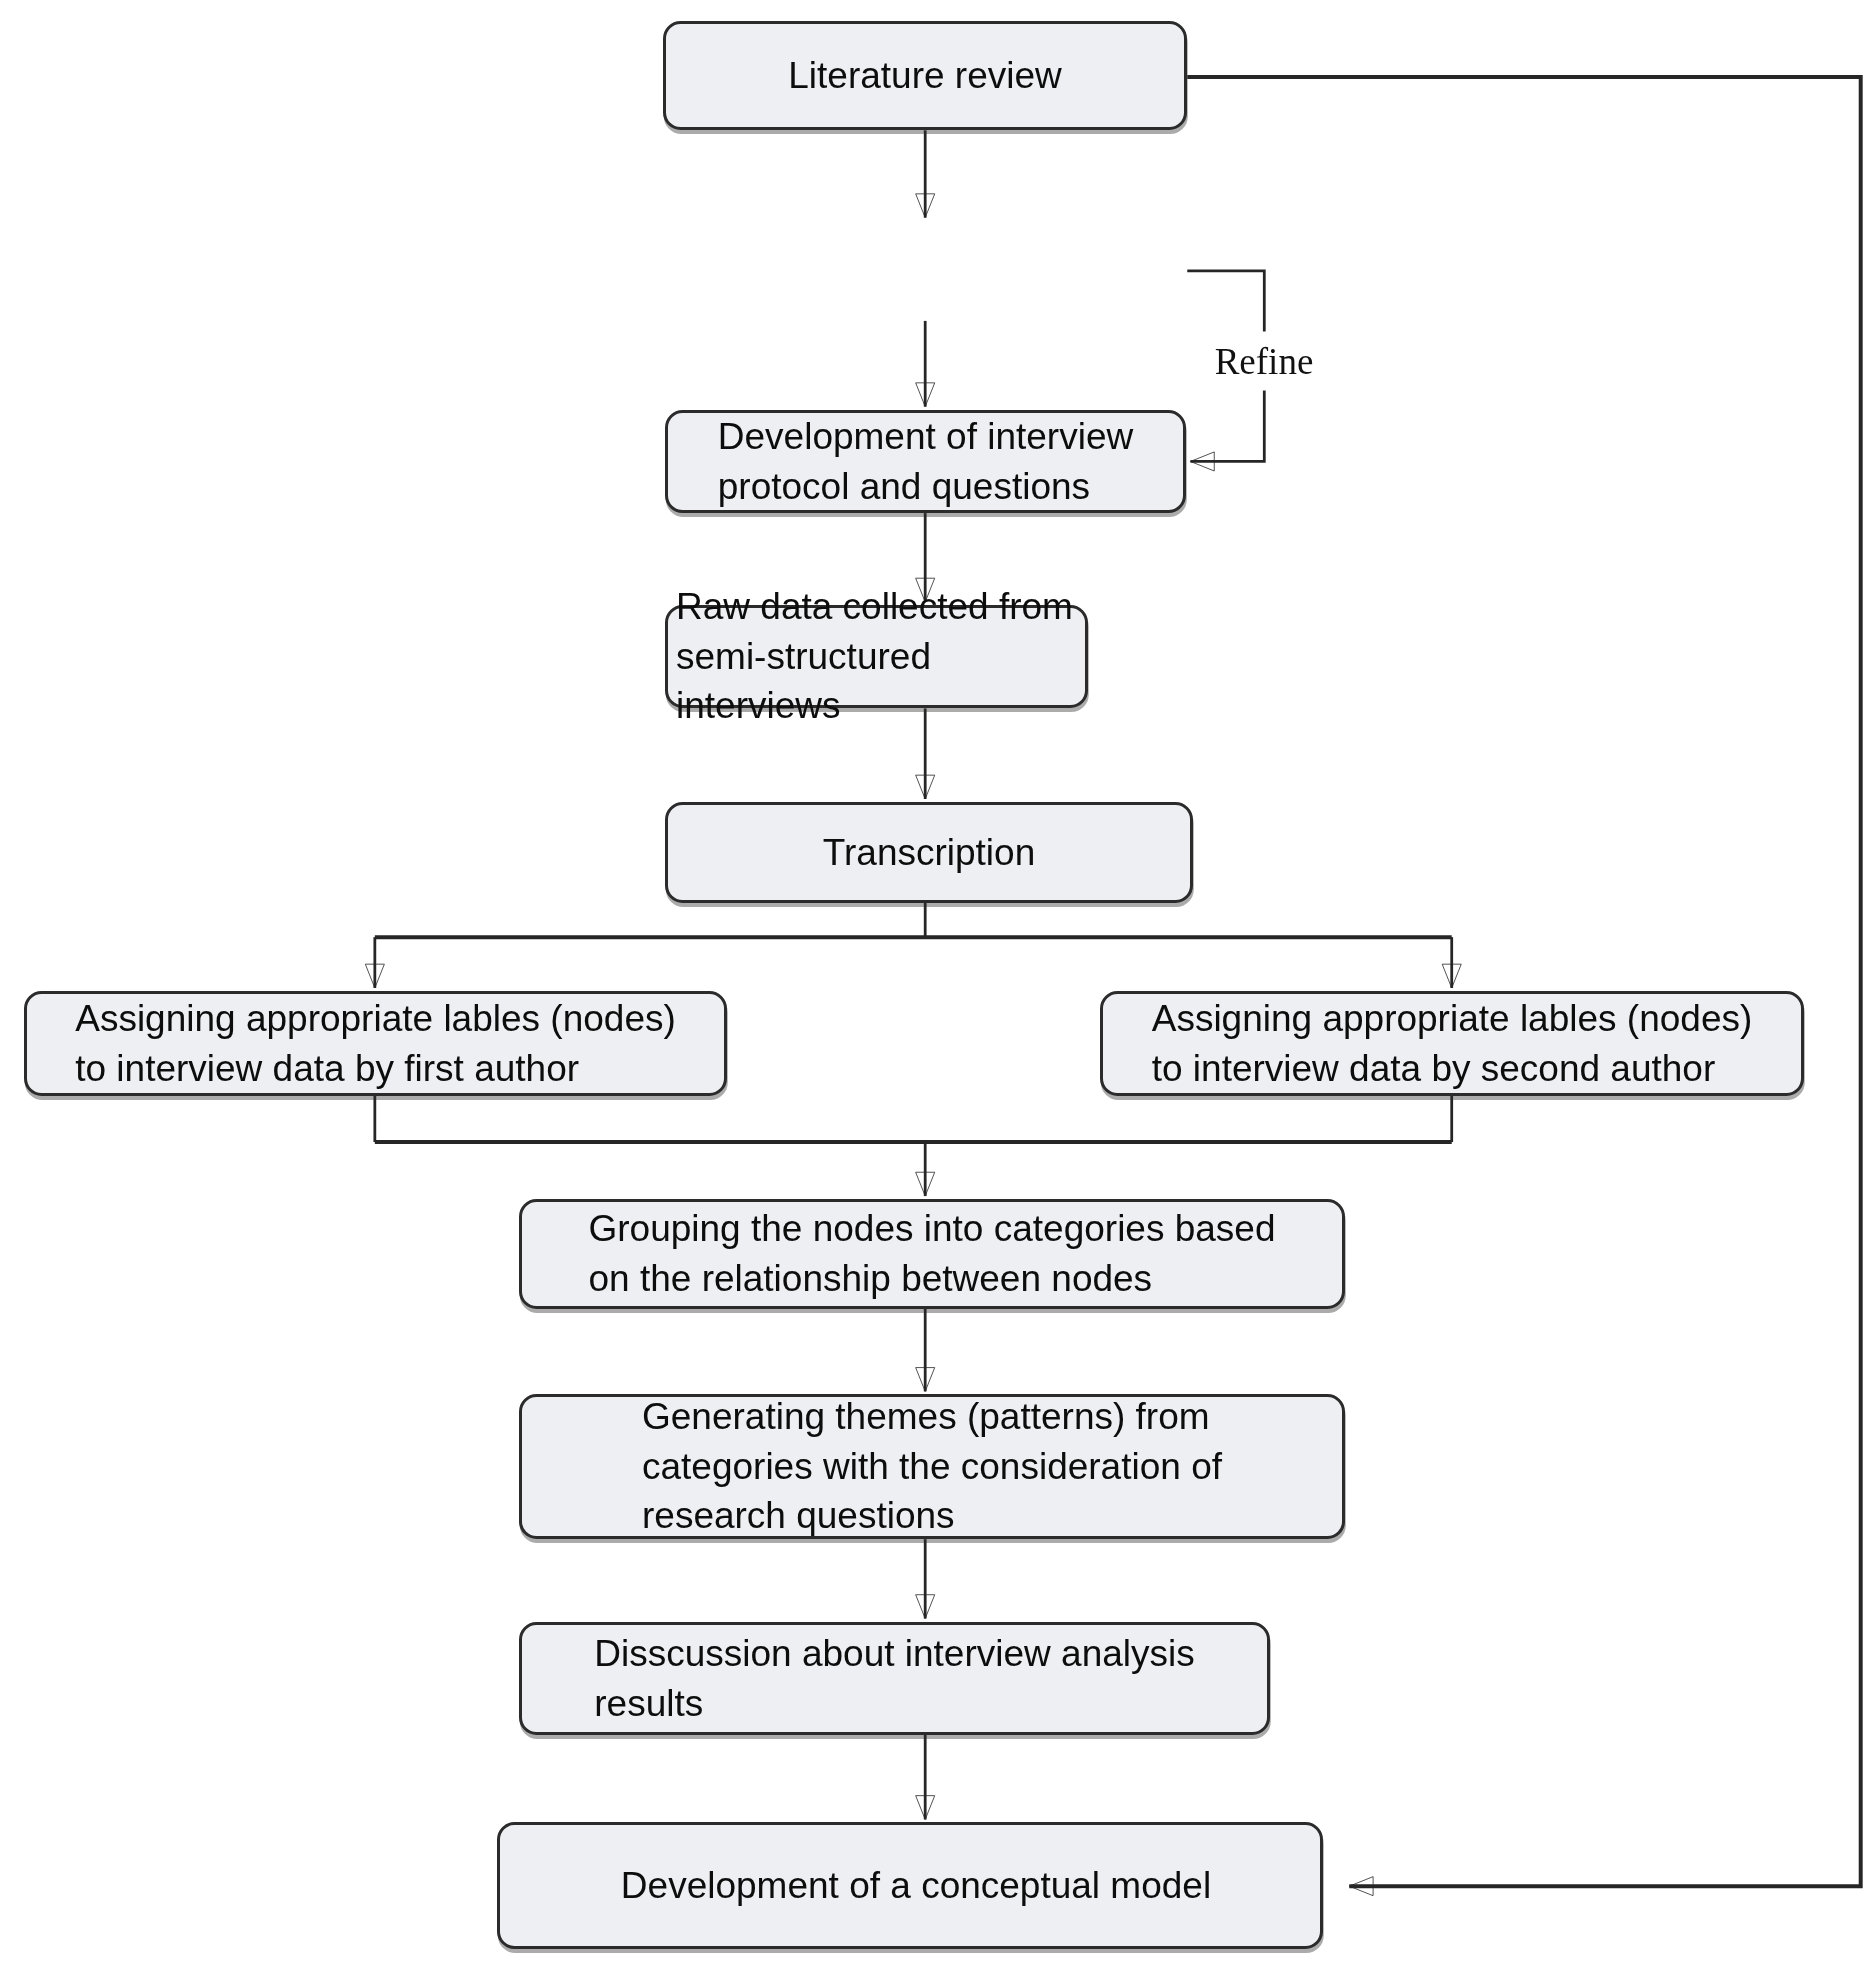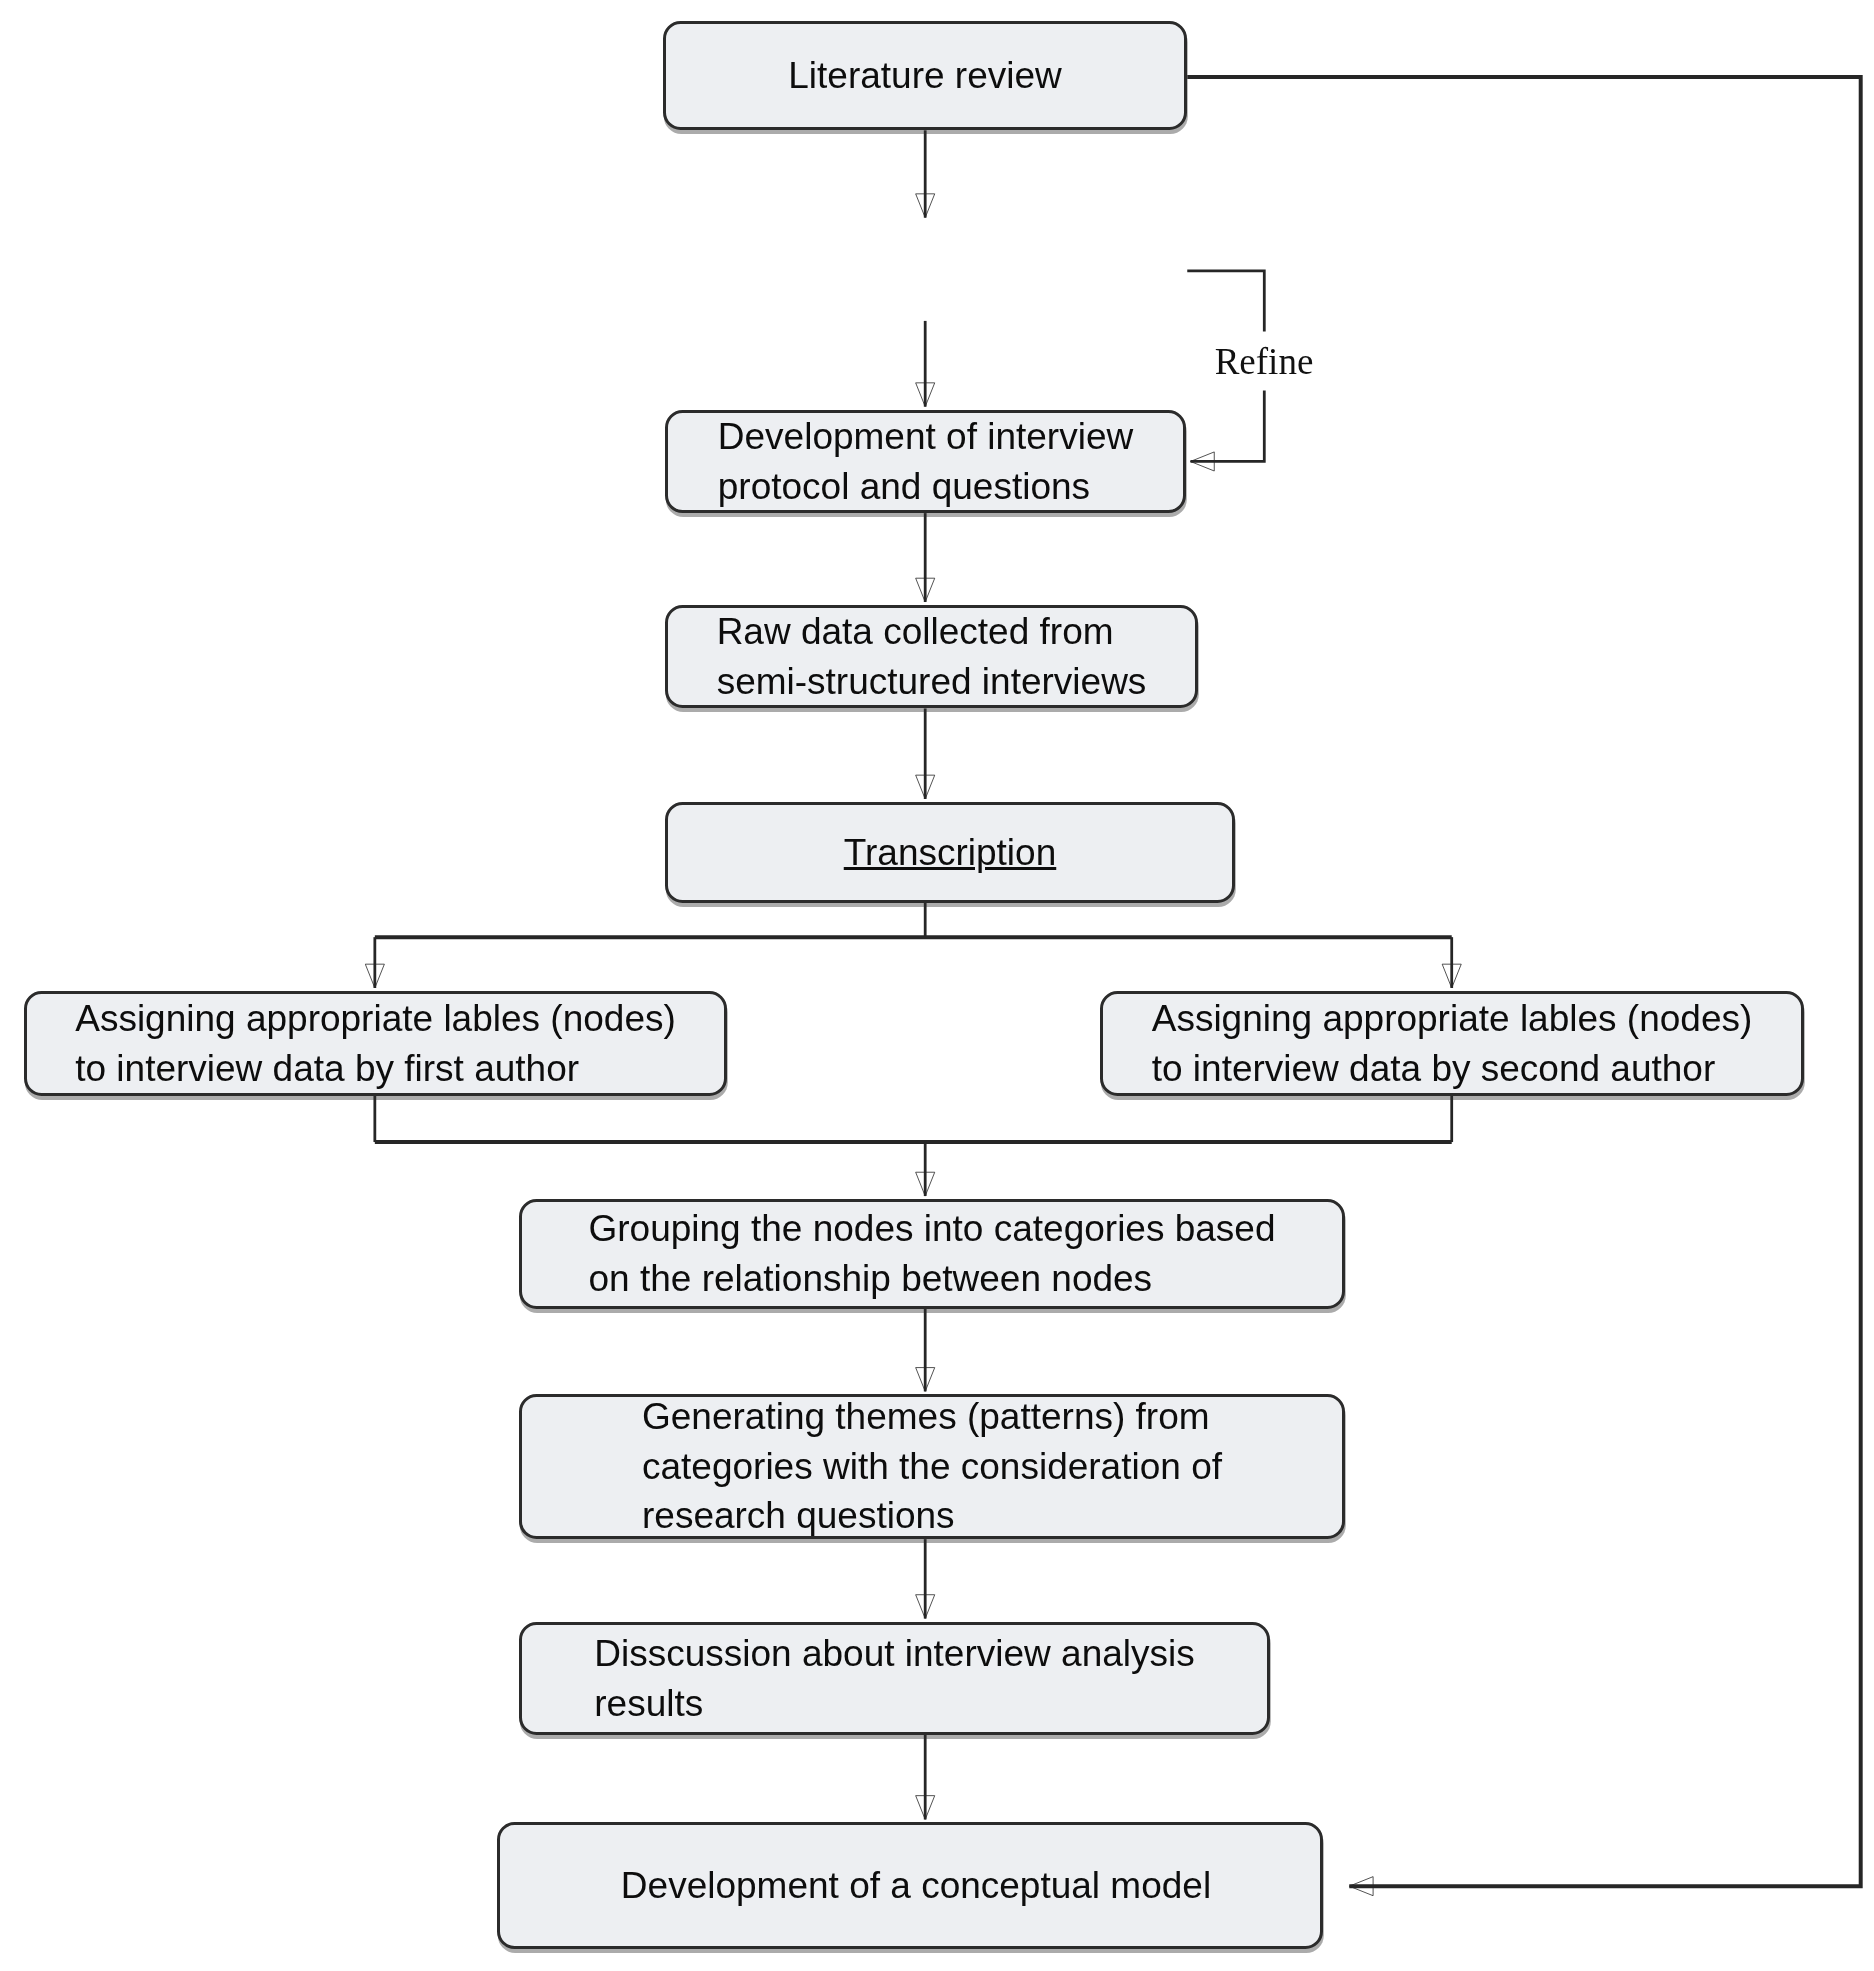--- a/index.html
+++ b/index.html
@@ -98,24 +98,24 @@
   </svg>
 
   <div class="node" style="left:663px; top:21.4px; width:524px; height:109px;">Literature review</div>
 
 
   <span class="edge-label">Refine</span>
 
   <div class="node" style="left:665px; top:410px; width:521px; height:103px;">Development of interview
 protocol and questions</div>
 
-  <div class="node" style="left:665px; top:605px; width:533px; height:103px;">Raw data collected from
+  <div class="node" style="left:665px; top:605px; width:423px; height:103px;">Raw data collected from
 semi-structured interviews</div>
 
-  <div class="node" style="left:665px; top:802px; width:570px; height:101px;text-decoration:underline;">Transcription</div>
+  <div class="node" style="left:665px; top:802px; width:528px; height:101px;">Transcription</div>
 
   <div class="node" style="left:24px; top:991px; width:703px; height:105px;">Assigning appropriate lables (nodes)
 to interview data by first author</div>
 
   <div class="node" style="left:1100px; top:991px; width:704px; height:105px;">Assigning appropriate lables (nodes)
 to interview data by second author</div>
 
   <div class="node" style="left:519px; top:1199px; width:826px; height:110px;">Grouping the nodes into categories based
 on the relationship between nodes</div>
 

